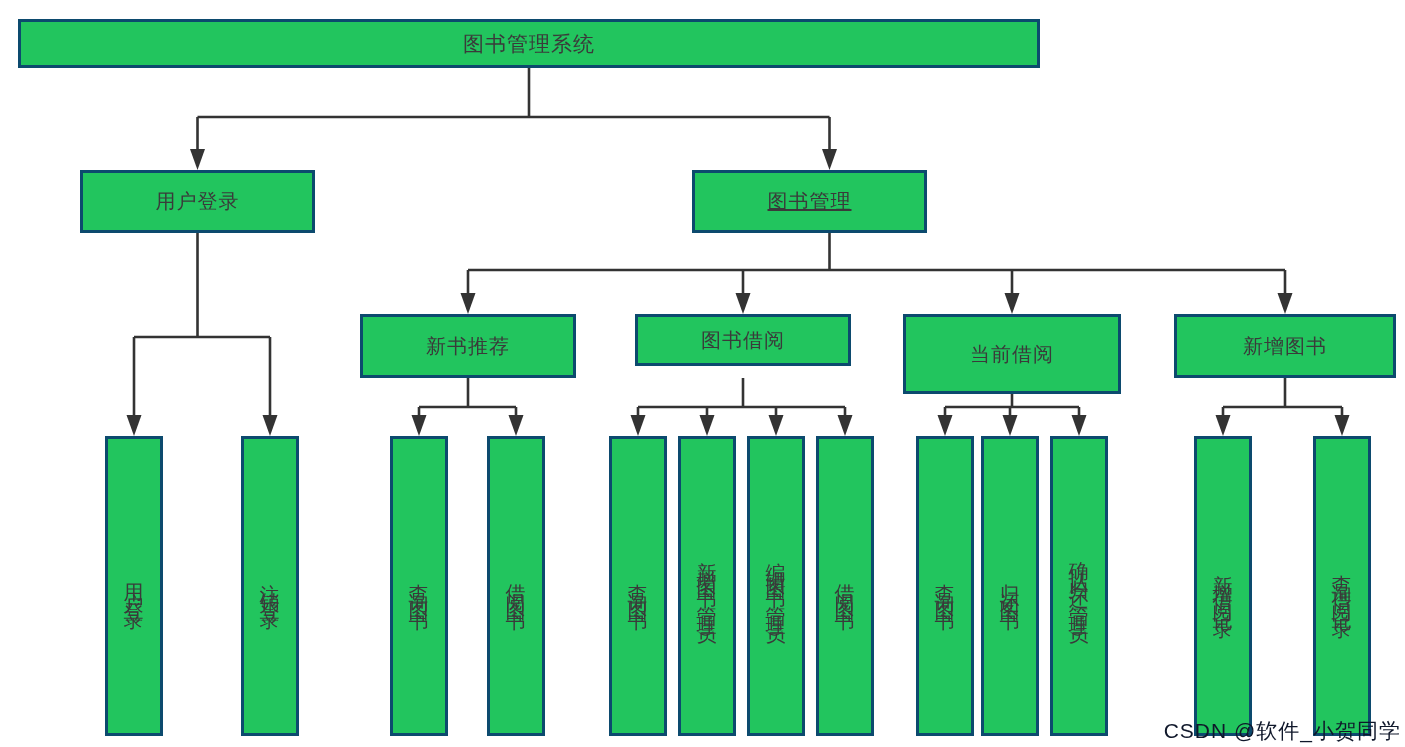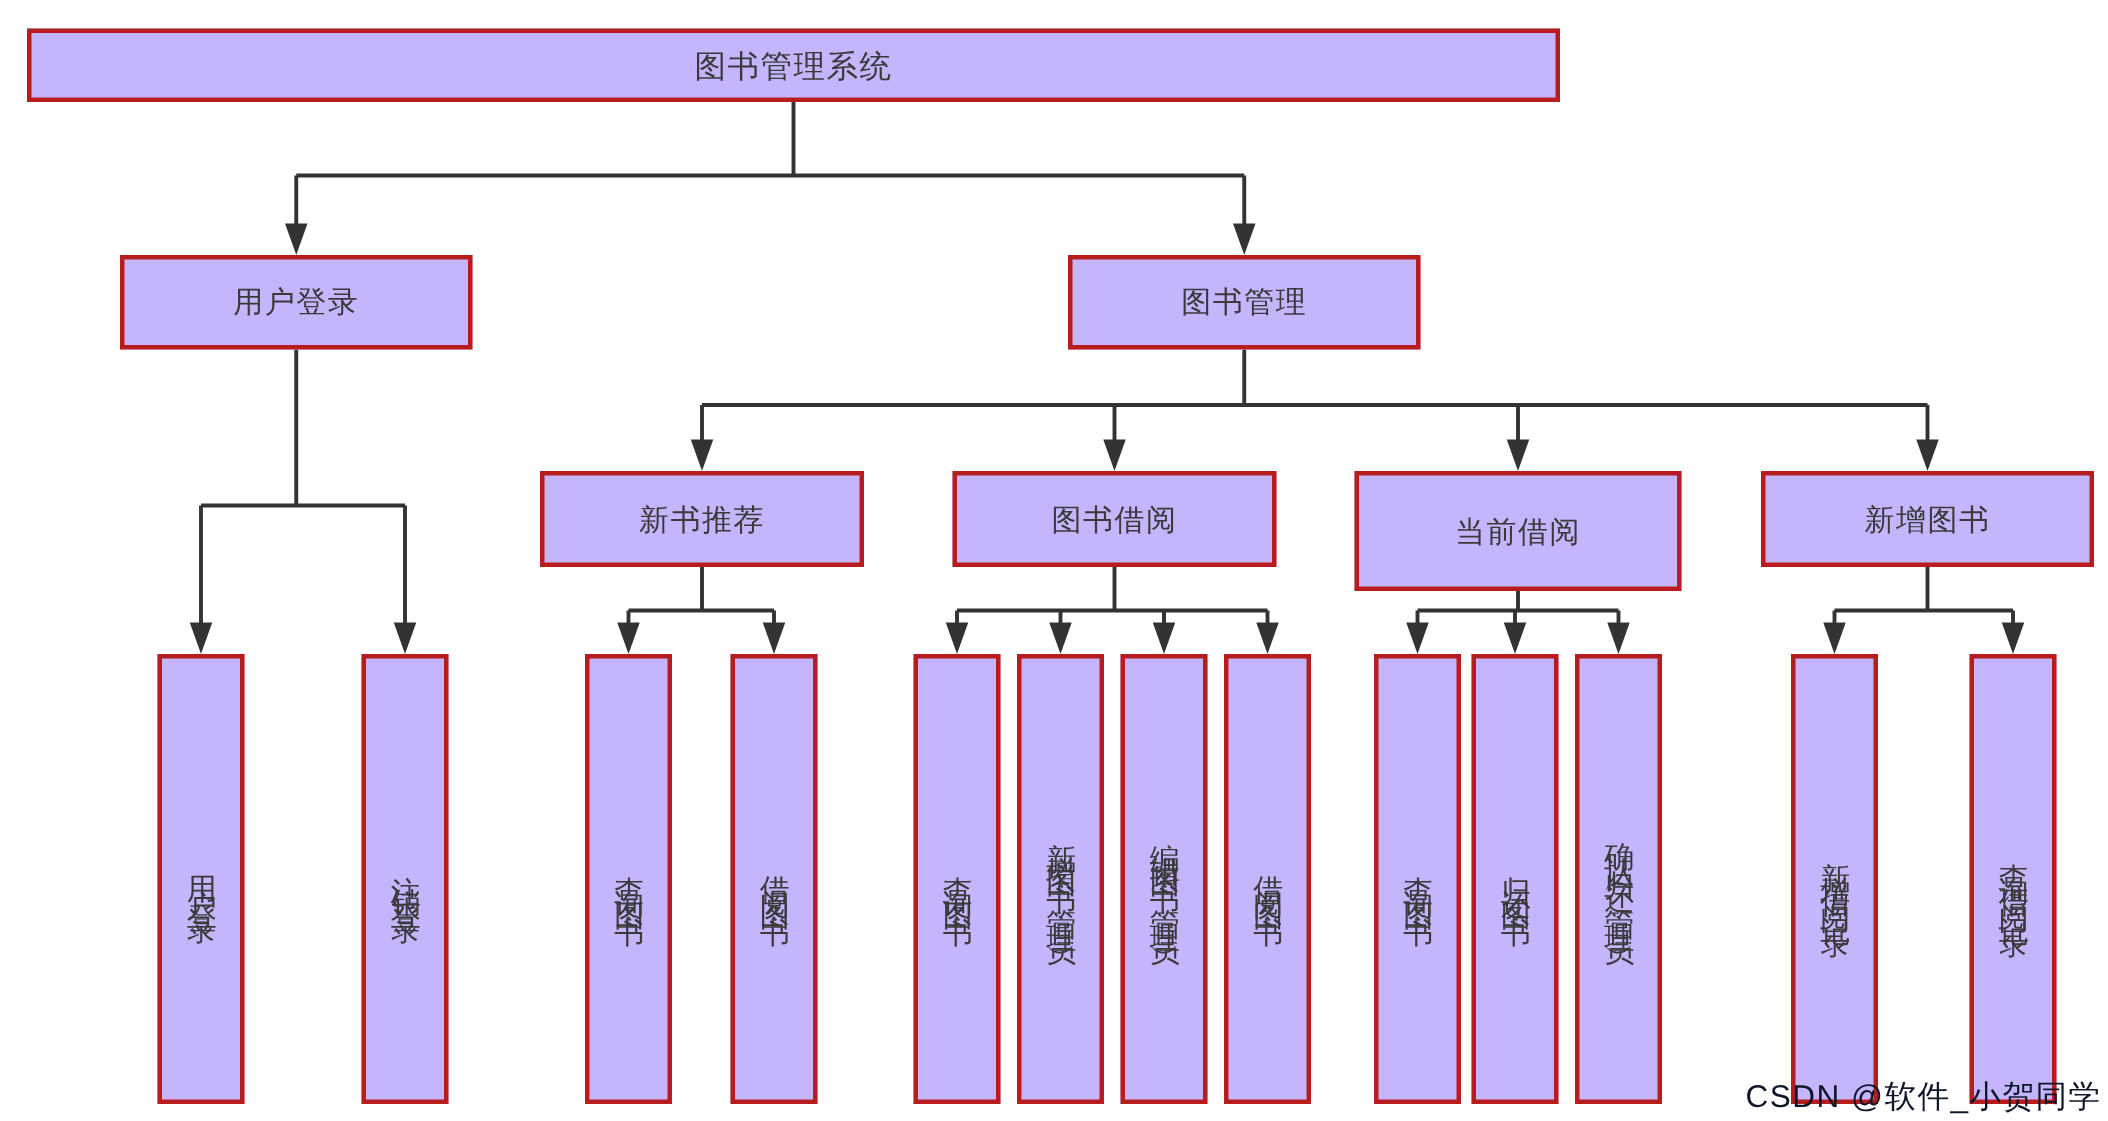--- a/index.html
+++ b/index.html
@@ -15,22 +15,22 @@
     position: absolute;
     left: 0; top: 0;
     width: 1405px; height: 747px;
     pointer-events: none;
   }
   .connectors path { stroke: #333333; stroke-width: 2.6; fill: none; }
   .connectors polygon { fill: #333333; stroke: none; }
   .node {
     position: absolute;
     box-sizing: border-box;
-    background: #c4b5fd;
-    border: 3px solid #b91c1c;
+    background: #22c55e;
+    border: 3px solid #0c4a6e;
     display: flex;
     align-items: center;
     justify-content: center;
     color: #3a3a3a;
     font-size: 20px;
     letter-spacing: 1px;
     z-index: 1;
   }
   .node.root { font-size: 21px; }
   .leaf { width: 58px; height: 300px; }
@@ -126,28 +126,28 @@
     </g>
   </svg>
 
   <div class="node root" style="left:18px; top:19px; width:1022px; height:49px;">
     <span>图书管理系统</span>
   </div>
 
   <div class="node" style="left:80px; top:170px; width:235px; height:63px;">
     <span>用户登录</span>
   </div>
-  <div class="node" style="left:712px; top:170px; width:235px; height:63px;">
+  <div class="node" style="left:692px; top:170px; width:235px; height:63px;text-decoration:underline;">
     <span>图书管理</span>
   </div>
 
   <div class="node" style="left:360px; top:314px; width:216px; height:64px;">
     <span>新书推荐</span>
   </div>
-  <div class="node" style="left:635px; top:314px; width:216px; height:64px;">
+  <div class="node" style="left:635px; top:314px; width:216px; height:52px;">
     <span>图书借阅</span>
   </div>
   <div class="node" style="left:903px; top:314px; width:218px; height:80px;">
     <span>当前借阅</span>
   </div>
   <div class="node" style="left:1174px; top:314px; width:222px; height:64px;">
     <span>新增图书</span>
   </div>
 
   <div class="node leaf" style="left:105px; top:436px;">

